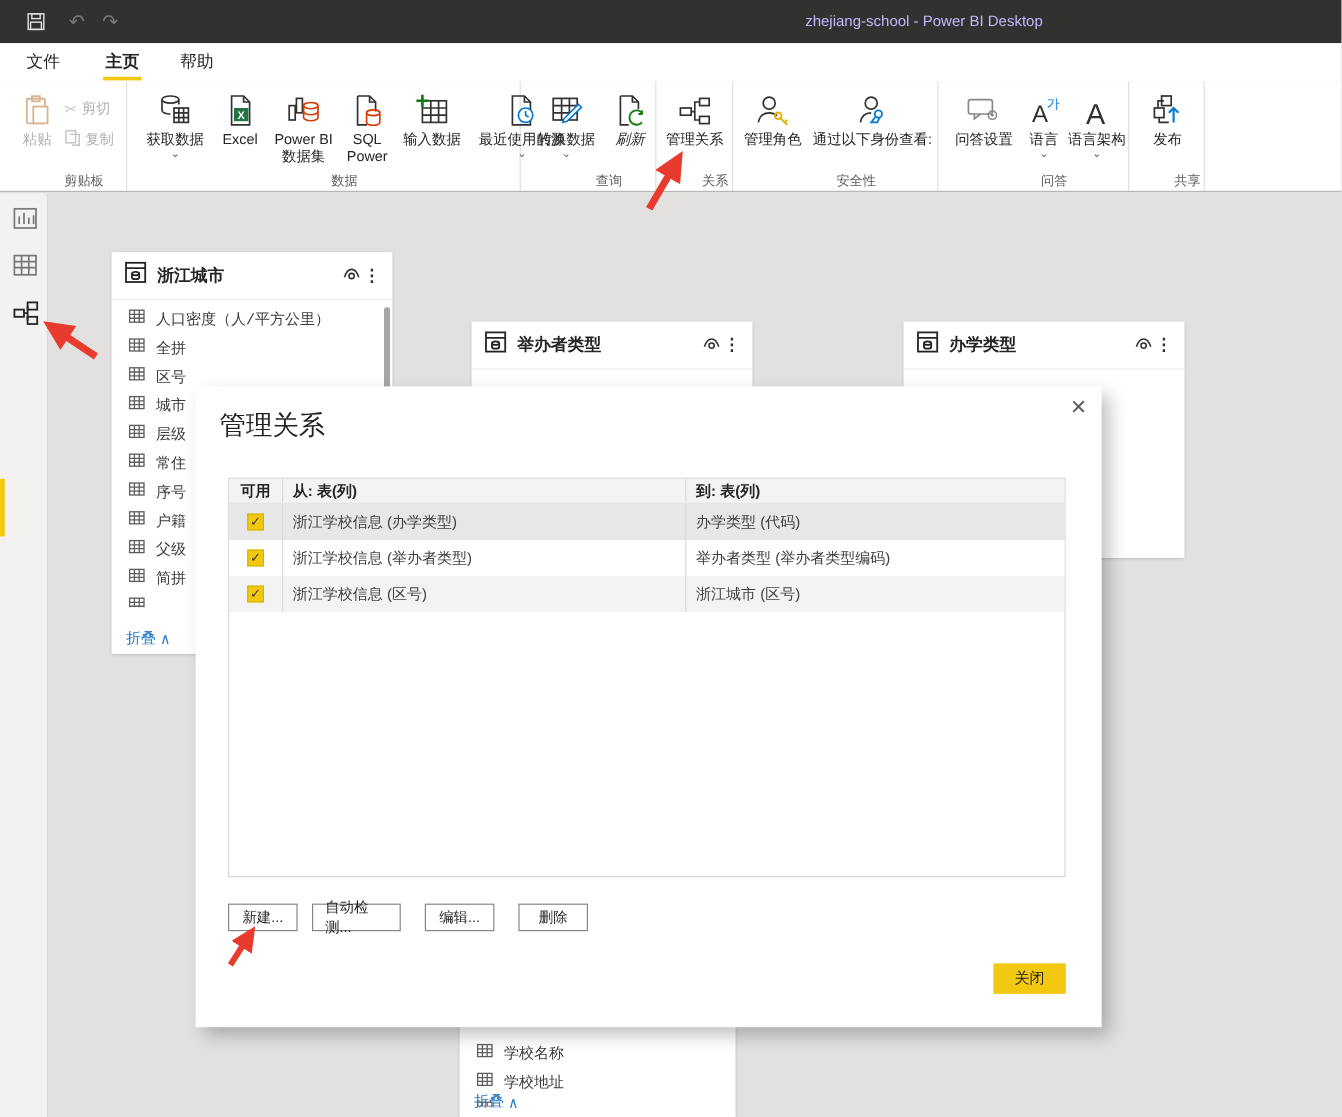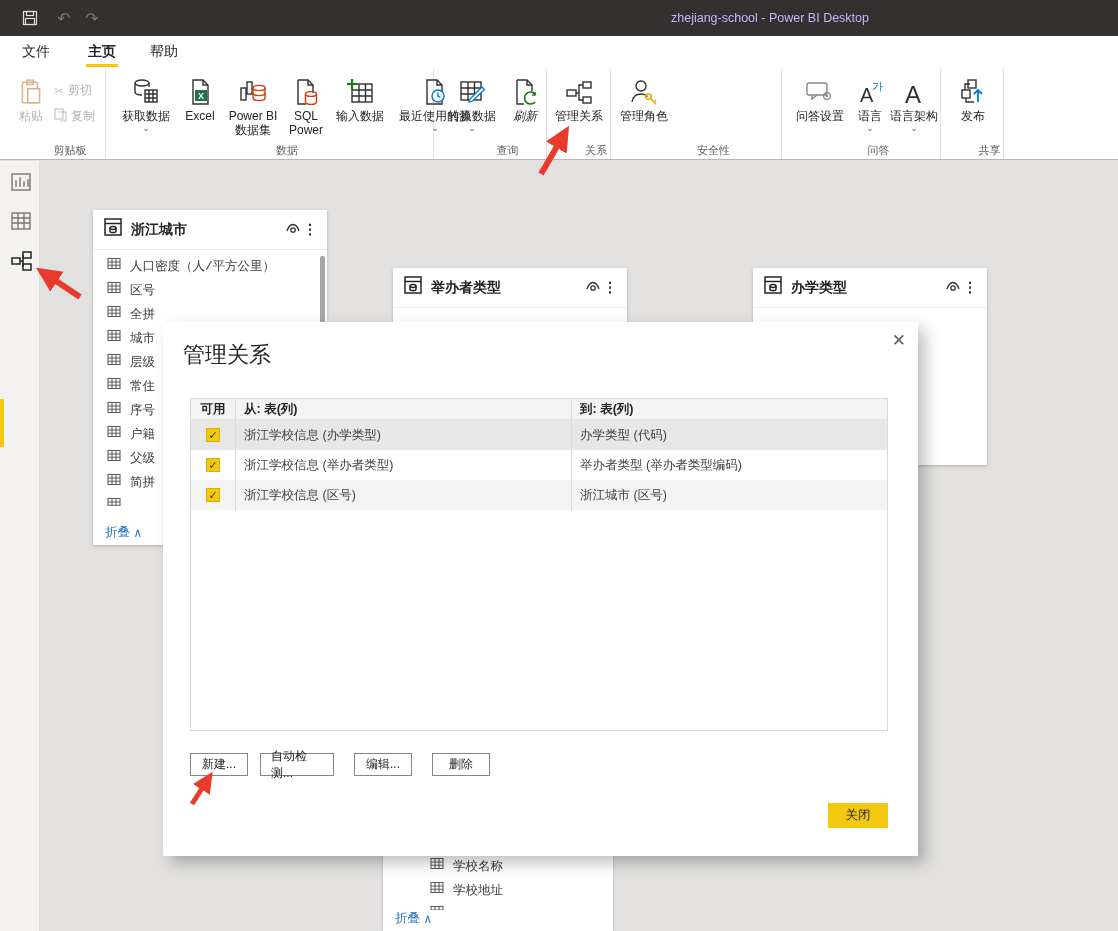--- a/index.html
+++ b/index.html
@@ -283,20 +283,35 @@
                 <circle cx="11" cy="8" r="5"></circle>
                 <path d="M2 24c1-6 5-8 9-8 2.5 0 4.8.7 6.5 2.4"></path>
               </g>
               <g fill="none" stroke="#e8b000" stroke-width="1.6">
                 <circle cx="18.5" cy="18.5" r="2.8"></circle>
                 <path d="M20.8 20.8 26 26M24 24l2-2"></path>
               </g>
             </svg>
         </span>
         <span class="rlabel">管理角色</span>
+      </div>
+      <div class="rbtn" style="left:62px; width:108px;">
+        <span class="ricon">
+          <svg width="28" height="28" viewBox="0 0 28 28">
+              <g fill="none" stroke="#323130" stroke-width="1.4">
+                <circle cx="13" cy="8" r="5"></circle>
+                <path d="M4 24c1-6 5-8 9-8"></path>
+              </g>
+              <g fill="none" stroke="#0078d4" stroke-width="1.5">
+                <circle cx="19" cy="17" r="3"></circle>
+                <path d="M16.5 19.5 13 24h5l2-4"></path>
+              </g>
+            </svg>
+        </span>
+        <span class="rlabel">通过以下身份查看:</span>
       </div>
       <div class="rgroup-label">安全性</div>
     </div>
 
     <div class="rgroup" style="left:782px; width:159px;">
       <div class="rbtn" style="left:8px; width:60px;">
         <span class="ricon">
           <svg width="30" height="26" viewBox="0 0 30 26">
               <g fill="none" stroke="#8a8886" stroke-width="1.4">
                 <rect x="2" y="3" width="20" height="12" rx="2"></rect>
@@ -414,30 +429,30 @@
             </svg></span>
           <span class="field-text">人口密度（人/平方公里）</span>
         </div>
       <div class="field-row">
           <span><svg width="14" height="13" viewBox="0 0 14 13">
               <g fill="none" stroke="#605e5c" stroke-width="1.1">
                 <rect x="1" y="1.5" width="12" height="10"></rect>
                 <path d="M1 5h12M1 8.2h12M5 1.5v10M9 1.5v10"></path>
               </g>
             </svg></span>
+          <span class="field-text">全拼</span>
+        </div>
+      <div class="field-row">
+          <span><svg width="14" height="13" viewBox="0 0 14 13">
+              <g fill="none" stroke="#605e5c" stroke-width="1.1">
+                <rect x="1" y="1.5" width="12" height="10"></rect>
+                <path d="M1 5h12M1 8.2h12M5 1.5v10M9 1.5v10"></path>
+              </g>
+            </svg></span>
           <span class="field-text">区号</span>
-        </div>
-      <div class="field-row">
-          <span><svg width="14" height="13" viewBox="0 0 14 13">
-              <g fill="none" stroke="#605e5c" stroke-width="1.1">
-                <rect x="1" y="1.5" width="12" height="10"></rect>
-                <path d="M1 5h12M1 8.2h12M5 1.5v10M9 1.5v10"></path>
-              </g>
-            </svg></span>
-          <span class="field-text">全拼</span>
         </div>
       <div class="field-row">
           <span><svg width="14" height="13" viewBox="0 0 14 13">
               <g fill="none" stroke="#605e5c" stroke-width="1.1">
                 <rect x="1" y="1.5" width="12" height="10"></rect>
                 <path d="M1 5h12M1 8.2h12M5 1.5v10M9 1.5v10"></path>
               </g>
             </svg></span>
           <span class="field-text">城市</span>
         </div>
@@ -555,21 +570,21 @@
               <path d="M2 9C3.5 4.5 6 2.5 8 2.5S12.5 4.5 14 9"></path>
               <circle cx="8" cy="8" r="2.2"></circle>
             </g>
           </svg>
       </span>
       <span class="card-menu">⋮</span>
     </div>
   </div>
 
   <div class="card" style="left:383px; top:772px; width:230px; height:159px; z-index:2;">
-    <div class="fieldlist" style="top:82px; height:56px;padding-left:33px;">
+    <div class="fieldlist" style="top:94px; height:56px;">
       <div class="field-row">
           <span><svg width="14" height="13" viewBox="0 0 14 13">
               <g fill="none" stroke="#605e5c" stroke-width="1.1">
                 <rect x="1" y="1.5" width="12" height="10"></rect>
                 <path d="M1 5h12M1 8.2h12M5 1.5v10M9 1.5v10"></path>
               </g>
             </svg></span>
           <span class="field-text">学校名称</span>
         </div>
       <div class="field-row">

